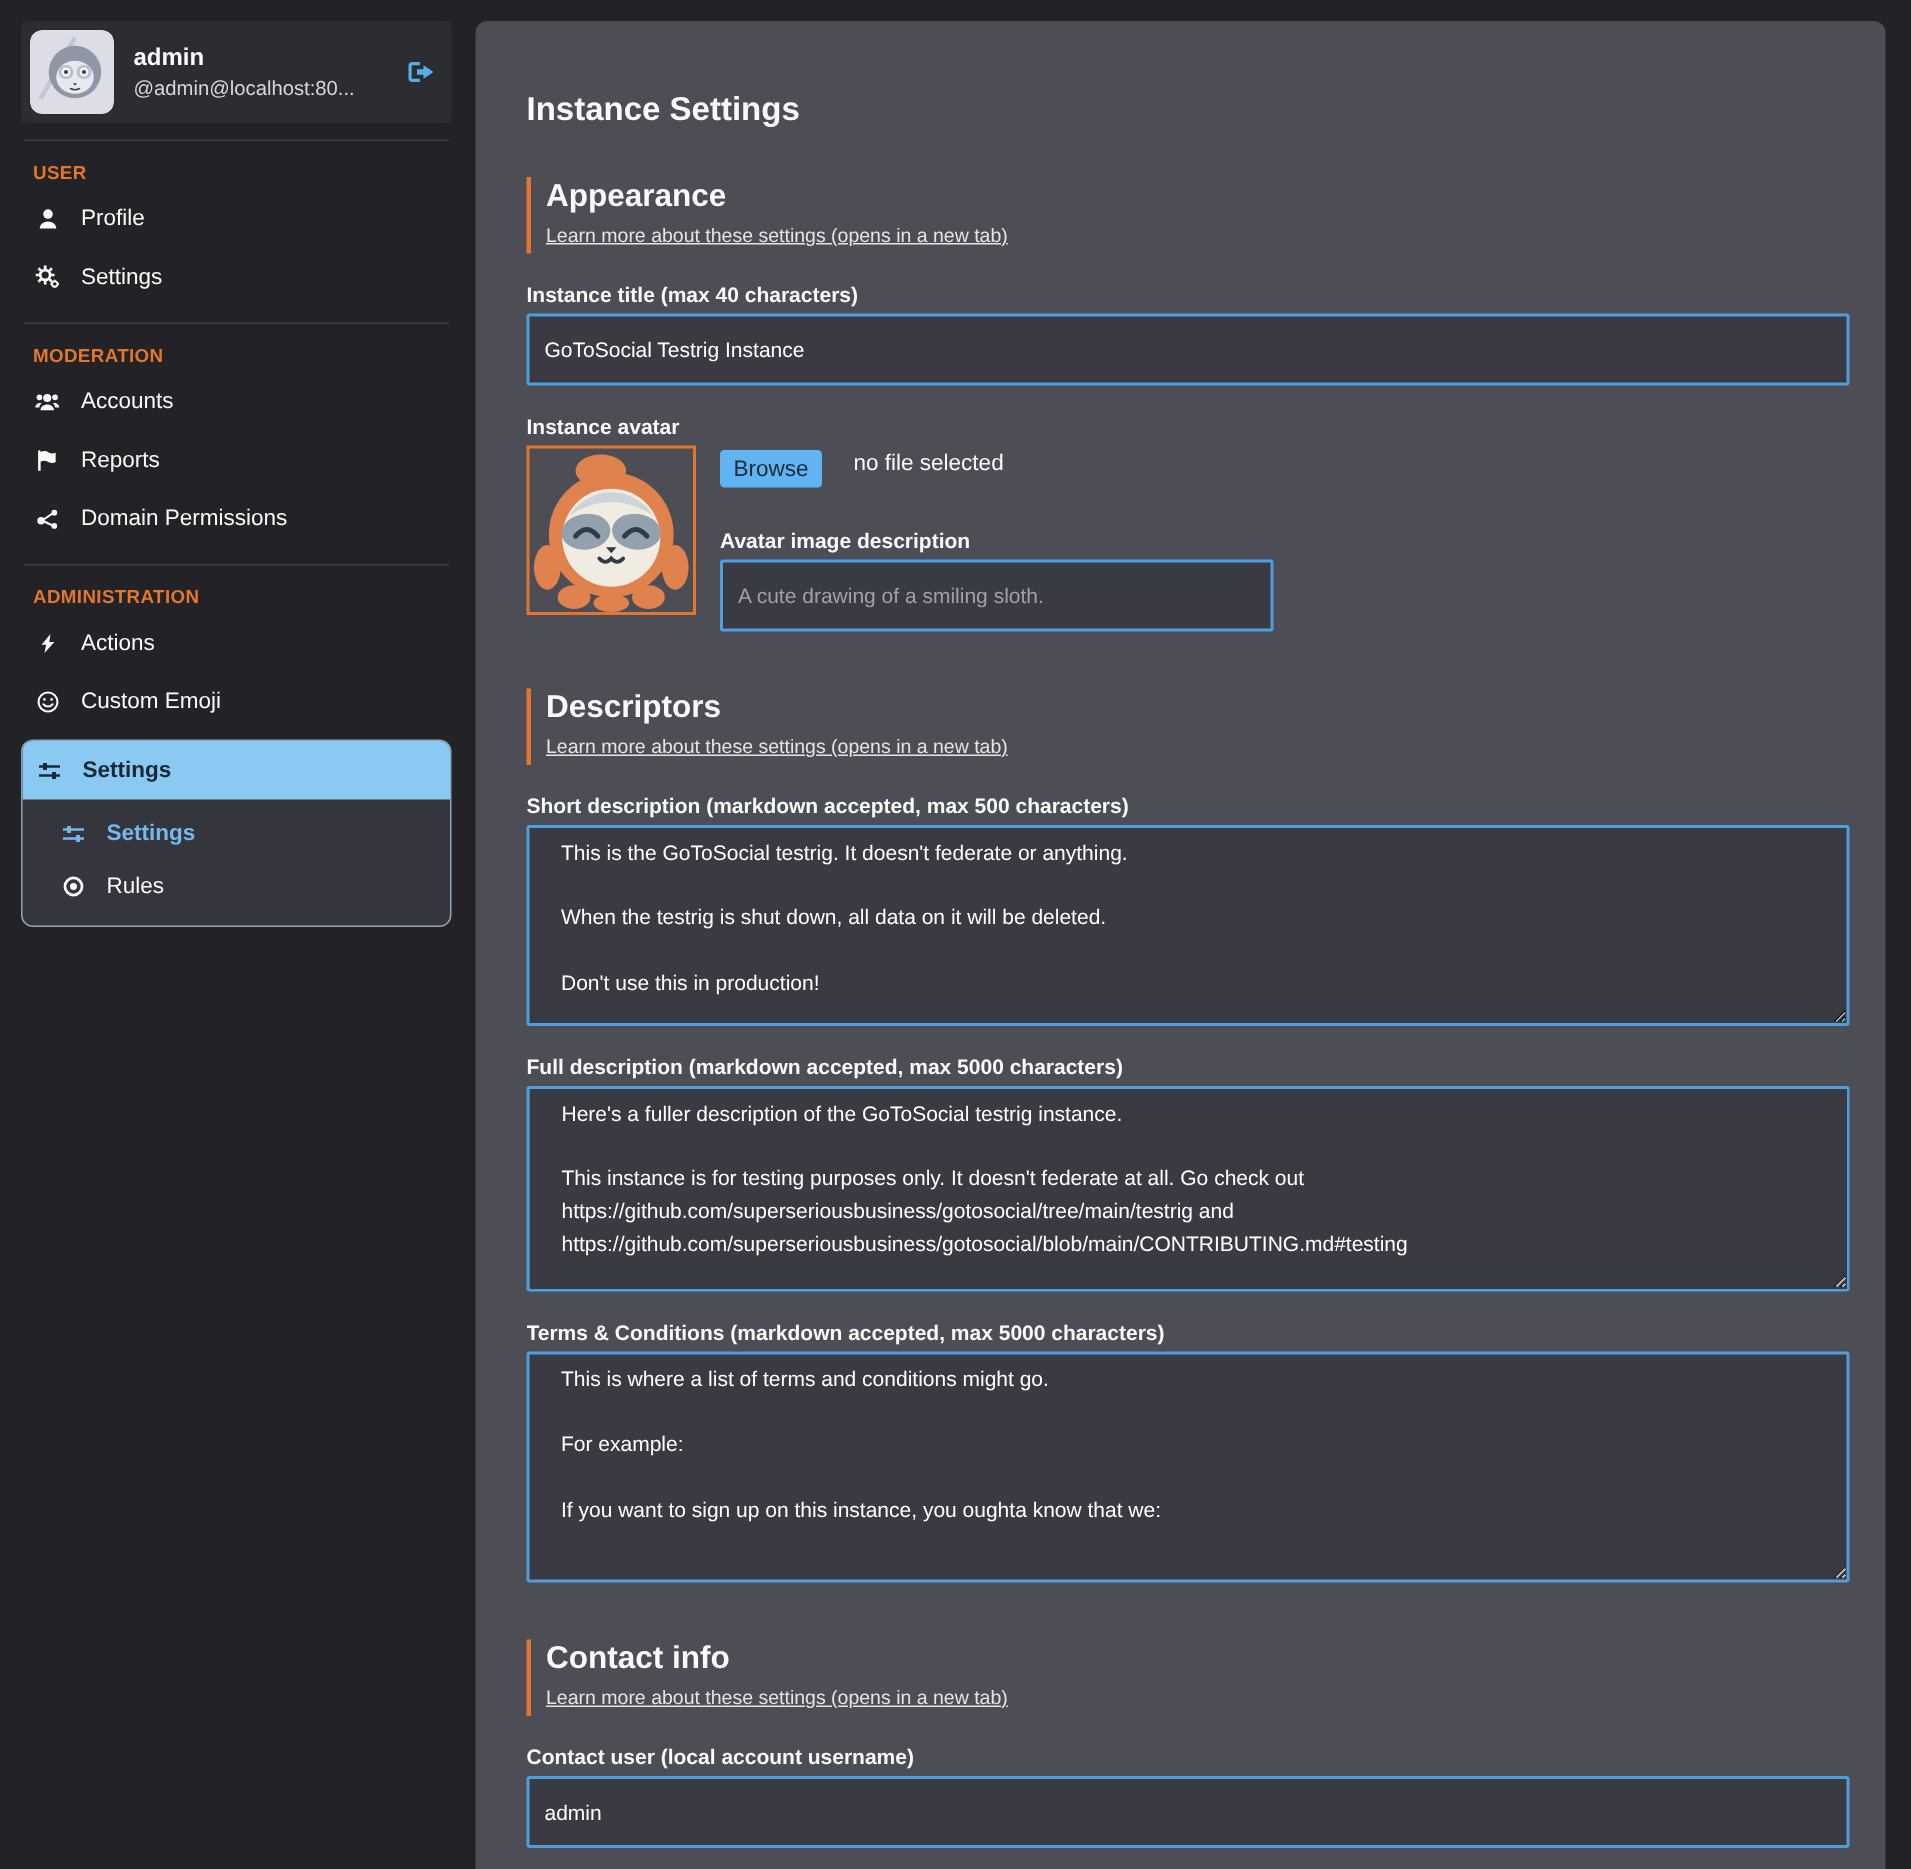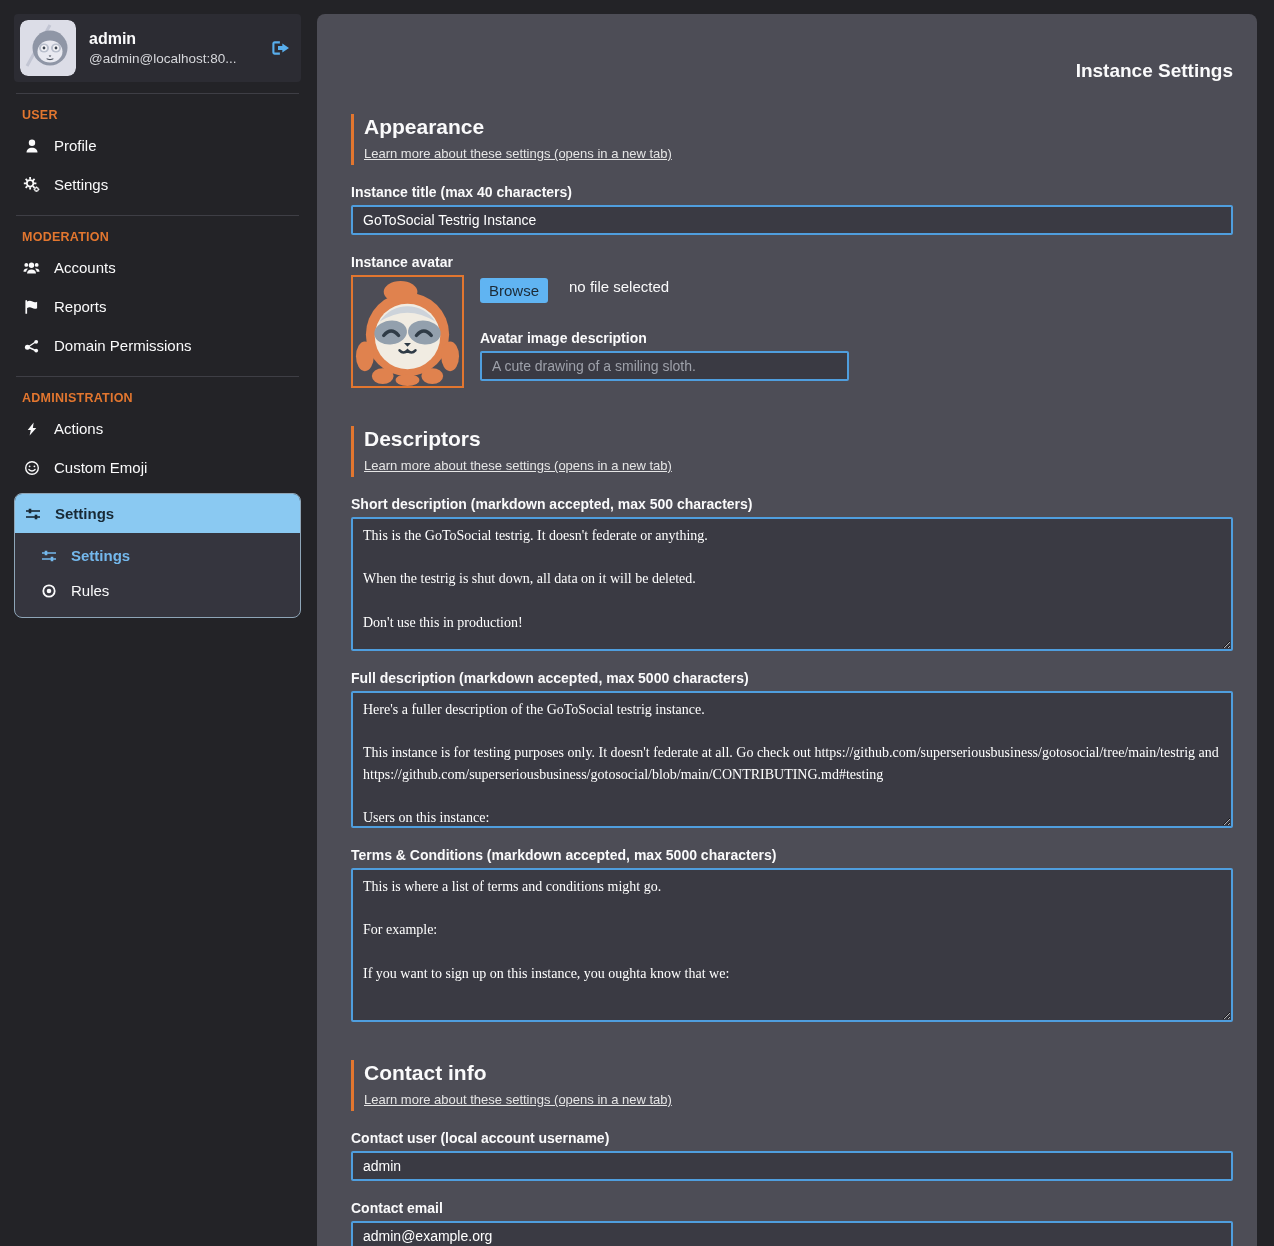--- a/index.html
+++ b/index.html
@@ -31,34 +31,34 @@
   .nav-item.active { background:#8ac9f2; color:#182935; font-weight:bold; border-radius:0; }
   .sub-list { padding:5px 0 9px; }
   .sub-list .nav-item { padding:9px 8px 9px 24px; }
   .nav-item.sub-active { color:#74b8ec; font-weight:bold; }
 
   
   .panel {
     flex:1; background:#4d4d56; border-radius:8px;
     padding:46px 24px 30px 34px; min-height:1218px;
   }
-  .page-title { font-size:19px; font-weight:bold; margin:0 0 32px;text-align:right; }
+  .page-title { font-size:22px; font-weight:bold; margin:0 0 32px; }
   .section-head { border-left:3px solid #e2762f; padding:1px 0 3px 10px; margin:38px 0 16px; }
   .section-head:first-of-type { margin-top:0; }
   .section-head h2 { font-size:21px; margin:0 0 5px; }
   .learn-link { color:#e5e5e5; font-size:13px; text-decoration:underline; cursor:pointer; display:inline-block; }
   .field-label { display:block; font-weight:bold; font-size:14px; margin:19px 0 5px; }
   .text-input {
     display:block; width:100%; background:#3a3a43; color:#fff;
     border:2px solid #4f9ede; border-radius:2px;
     font:14px "Liberation Sans","DejaVu Sans",sans-serif;
-    padding:4px 10px; height:30px;
+    padding:4px 10px; height:48px;
   }
   .text-input::placeholder { color:#9ea1aa; opacity:1; }
-  textarea.text-input { line-height:1.55; padding:6px 10px; resize:both;font-family:Liberation Serif, serif; }
+  textarea.text-input { line-height:1.55; padding:6px 21px; resize:both; }
   .ta-short { height:134px; } .ta-full { height:137px; } .ta-terms { height:154px; }
   .avatar-row { display:flex; margin-top:5px; }
   .avatar-preview { width:113px; height:113px; border:2px solid #e2762f; flex:none; }
   .avatar-right { margin-left:16px; padding-top:3px; }
   .file-row { display:flex; align-items:flex-start; gap:21px; font-size:15px; }
   .browse-btn {
     background:#60b4f2; color:#1c2a36; border:none; border-radius:3px;
     font:15px "Liberation Sans","DejaVu Sans",sans-serif; padding:4px 9px; cursor:pointer;
   }
   .avatar-desc-label { margin-top:27px; }

